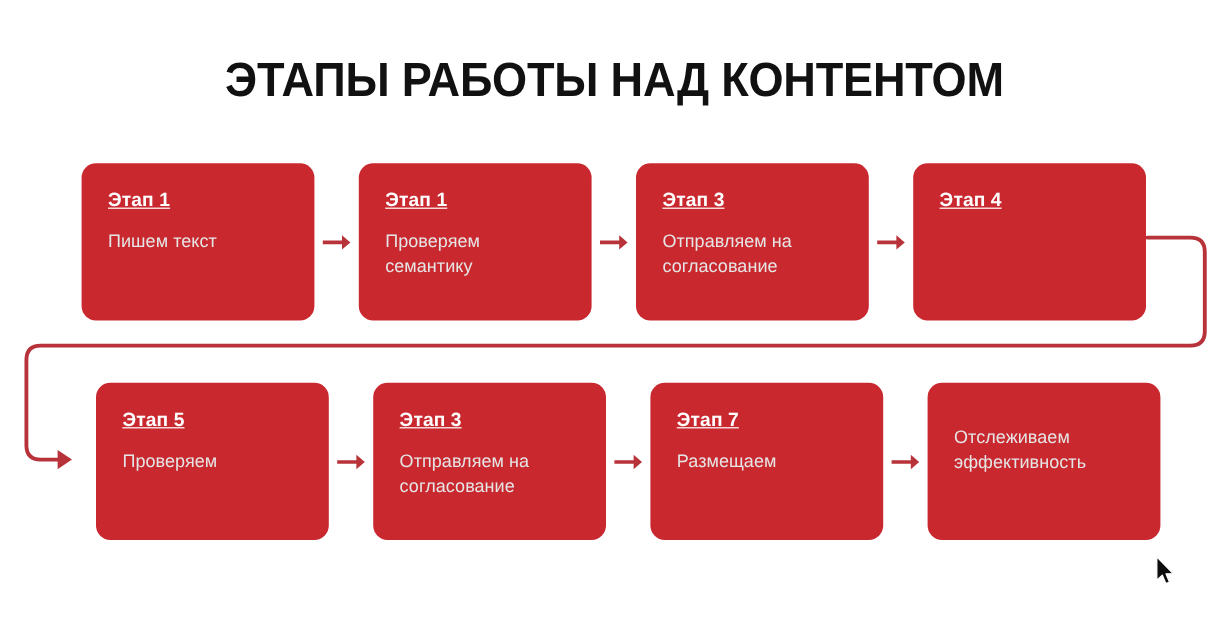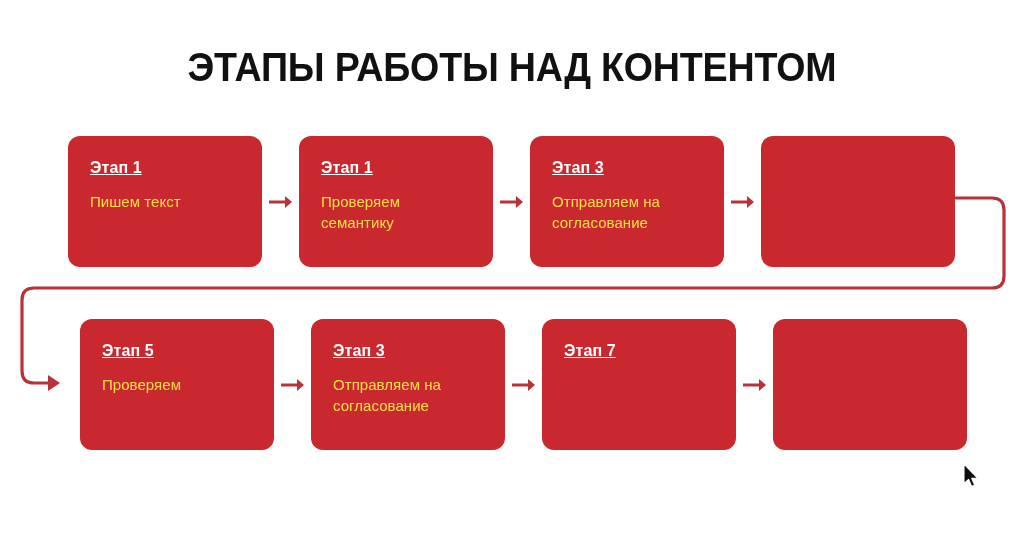--- a/index.html
+++ b/index.html
@@ -79,21 +79,21 @@
     letter-spacing: 0.1px;
     white-space: nowrap;
     text-decoration: underline;
   }
   .card-body {
     margin-top: 13px;
     font-family: "Liberation Sans", sans-serif;
     font-weight: 400;
     font-size: 15px;
     line-height: 21px;
-    color: #fde047;
+    color: #e5e5e5;
     letter-spacing: 0.05px;
     white-space: pre-line;
   }
 
   
   .gap {
     width: 37px;
     display: flex;
     align-items: center;
     justify-content: center;
@@ -169,20 +169,21 @@
     </div>
 
     <div class="gap">
       <svg class="arrow-icon" viewBox="0 0 26 16" aria-hidden="true">
         <path d="M1 8 H19" stroke="#B8323A" stroke-width="3" stroke-linecap="butt"></path>
         <path d="M17 2 L24 8 L17 14 Z" fill="#B8323A"></path>
       </svg>
     </div>
 
     <div class="card">
+      <div class="card-title">Этап 4</div>
     </div>
 
   </div>
 
   <div class="row row-2">
 
     <div class="card">
       <div class="card-title">Этап 5</div>
       <div class="card-body">Проверяем</div>
     </div>
@@ -202,30 +203,33 @@
 
     <div class="gap">
       <svg class="arrow-icon" viewBox="0 0 26 16" aria-hidden="true">
         <path d="M1 8 H19" stroke="#B8323A" stroke-width="3" stroke-linecap="butt"></path>
         <path d="M17 2 L24 8 L17 14 Z" fill="#B8323A"></path>
       </svg>
     </div>
 
     <div class="card">
       <div class="card-title">Этап 7</div>
-    </div>
-
-    <div class="gap">
-      <svg class="arrow-icon" viewBox="0 0 26 16" aria-hidden="true">
-        <path d="M1 8 H19" stroke="#B8323A" stroke-width="3" stroke-linecap="butt"></path>
-        <path d="M17 2 L24 8 L17 14 Z" fill="#B8323A"></path>
-      </svg>
-    </div>
-
-    <div class="card">
+      <div class="card-body">Размещаем</div>
+    </div>
+
+    <div class="gap">
+      <svg class="arrow-icon" viewBox="0 0 26 16" aria-hidden="true">
+        <path d="M1 8 H19" stroke="#B8323A" stroke-width="3" stroke-linecap="butt"></path>
+        <path d="M17 2 L24 8 L17 14 Z" fill="#B8323A"></path>
+      </svg>
+    </div>
+
+    <div class="card">
+      <div class="card-body">Отслеживаем
+эффективность</div>
     </div>
 
   </div>
 
   <svg class="cursor" viewBox="0 0 18 26" aria-hidden="true">
     <path d="M2 1 L2 20.5 L6.6 16.3 L9.6 23.4 L12.6 22.1 L9.7 15.2 L15.6 15.0 Z" fill="#0d0d0d" stroke="#ffffff" stroke-width="1.1" stroke-linejoin="round"></path>
   </svg>
 
 </div>
 

